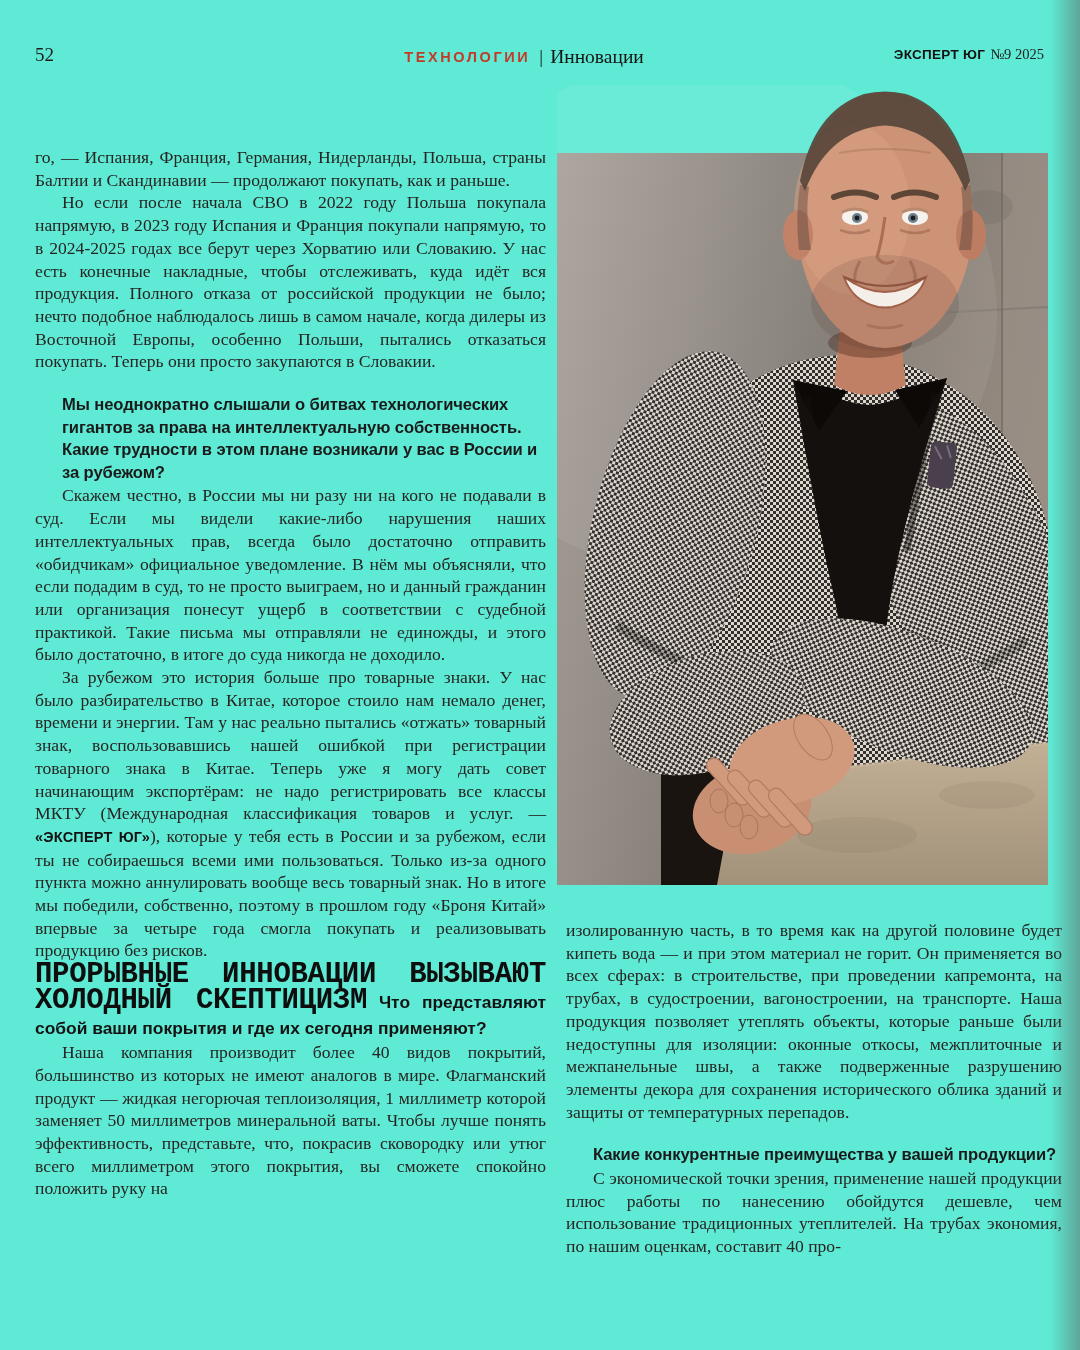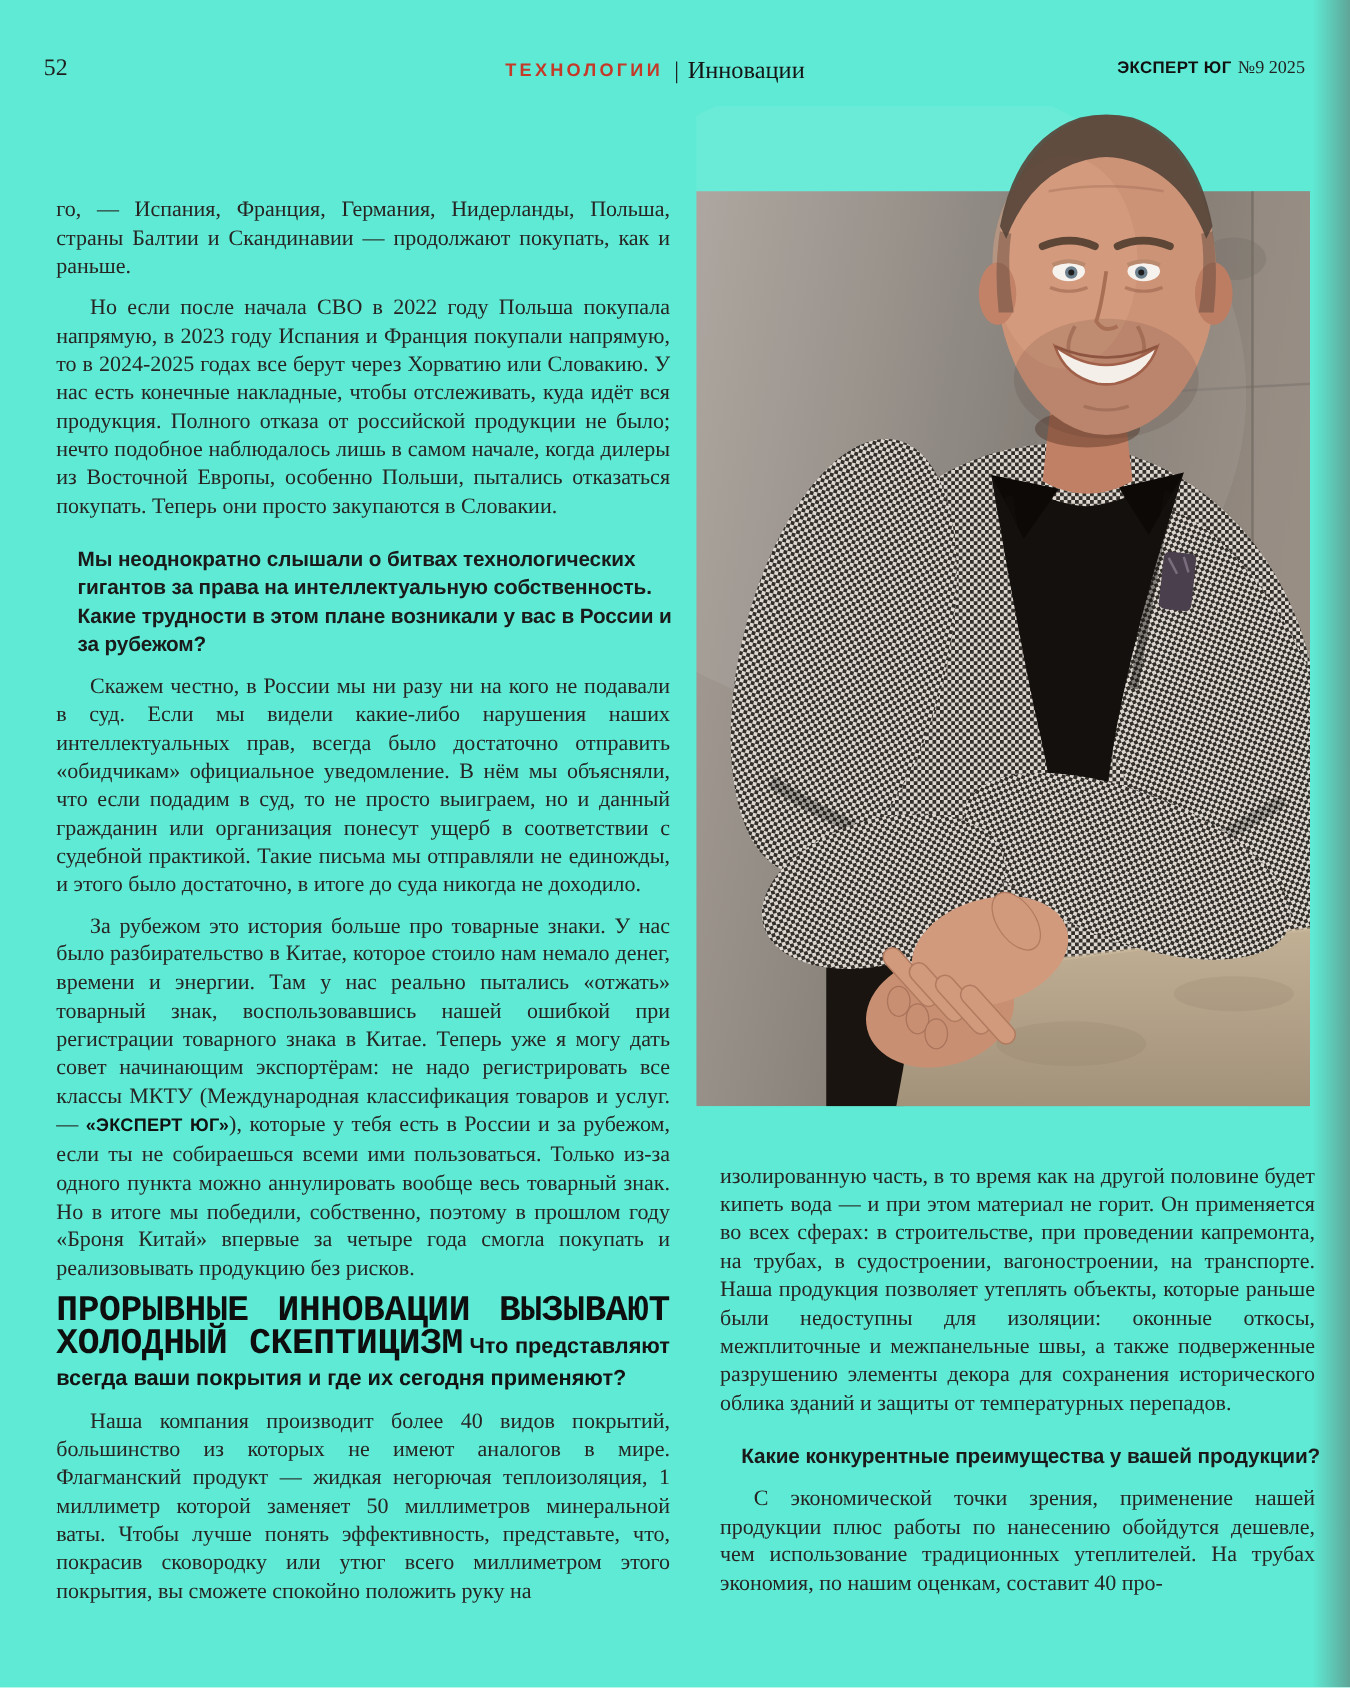--- a/index.html
+++ b/index.html
@@ -13,21 +13,21 @@
                 letter-spacing:2.6px;color:#c53929;vertical-align:middle;}
   .head-div{font-family:"Liberation Serif",serif;font-size:19px;color:#1a1a1a;margin:0 7px 0 9px;vertical-align:middle;}
   .head-sub{font-size:19.5px;color:#141414;vertical-align:middle;}
   .head-right{position:absolute;top:45px;right:36px;white-space:nowrap;}
   .head-mag{font-family:"Liberation Sans",sans-serif;font-weight:700;font-size:13.5px;color:#111;letter-spacing:.3px;}
   .head-issue{font-size:14.5px;color:#222;margin-left:5px;text-align:right;}
 
   
   .col-left{position:absolute;left:35px;top:146px;width:511px;}
   .col-right{position:absolute;left:566px;top:919px;width:496px;}
-  p.body{margin:10px;font-size:17.6px;line-height:22.7px;text-align:justify;}
+  p.body{margin:0;font-size:17.6px;line-height:22.7px;text-align:justify;}
   p.ind{text-indent:27px;}
   .question{font-family:"Liberation Sans",sans-serif;font-weight:700;font-size:16.6px;
             line-height:22.6px;letter-spacing:-.1px;color:#1a1a1a;margin:21px 0 0 27px;text-align:left;}
   .brand-inline{font-family:"Liberation Sans",sans-serif;font-weight:800;font-size:14.5px;
                 letter-spacing:.2px;color:#111;}
   .heading-block{margin-top:20px;text-align:left;}
   .h-caps{font-family:Liberation Mono, monospace;font-weight:900;font-size:29px;
           line-height:26px;letter-spacing:-.3px;color:#0e0e0e;}
   .h-q{font-family:"Liberation Sans",sans-serif;font-weight:700;font-size:17.4px;
        line-height:26px;color:#131313;}
@@ -52,21 +52,21 @@
   <div class="head-right">
     <span class="head-mag">ЭКСПЕРТ ЮГ</span><span class="head-issue">№9 2025</span>
   </div>
 
   <div class="col-left">
     <p class="body">го, — Испания, Франция, Германия, Нидерланды, Польша, страны Балтии и Скандинавии — продолжают покупать, как и раньше.</p>
     <p class="body ind">Но если после начала СВО в 2022 году Польша покупала напрямую, в 2023 году Испания и Франция покупали напрямую, то в 2024-2025 годах все берут через Хорватию или Словакию. У нас есть конечные накладные, чтобы отслеживать, куда идёт вся продукция. Полного отказа от российской продукции не было; нечто подобное наблюдалось лишь в самом начале, когда дилеры из Восточной Европы, особенно Польши, пытались отказаться покупать. Теперь они просто закупаются в Словакии.</p>
     <p class="question">Мы неоднократно слышали о битвах технологических гигантов за права на интеллектуальную собственность. Какие трудности в этом плане возникали у вас в России и за рубежом?</p>
     <p class="body ind">Скажем честно, в России мы ни разу ни на кого не подавали в суд. Если мы видели какие-либо нарушения наших интеллектуальных прав, всегда было достаточно отправить «обидчикам» официальное уведомление. В нём мы объясняли, что если подадим в суд, то не просто выиграем, но и данный гражданин или организация понесут ущерб в соответствии с судебной практикой. Такие письма мы отправляли не единожды, и этого было достаточно, в итоге до суда никогда не доходило.</p>
     <p class="body ind"><span>За рубежом это история больше про товарные знаки. У нас было разбирательство в Китае, которое стоило нам немало денег, времени и энергии. Там у нас реально пытались «отжать» товарный знак, воспользовавшись нашей ошибкой при регистрации товарного знака в Китае. Теперь уже я могу дать совет начинающим экспортёрам: не надо регистрировать все классы МКТУ (Международная классификация товаров и услуг. — </span><span class="brand-inline">«ЭКСПЕРТ ЮГ»</span><span>), которые у тебя есть в России и за рубежом, если ты не собираешься всеми ими пользоваться. Только из-за одного пункта можно аннулировать вообще весь товарный знак. Но в итоге мы победили, собственно, поэтому в прошлом году «Броня Китай» впервые за четыре года смогла покупать и реализовывать продукцию без рисков.</span></p>
-    <p class="body heading-block"><span class="h-caps">ПРОРЫВНЫЕ ИННОВАЦИИ ВЫЗЫВАЮТ ХОЛОДНЫЙ СКЕПТИЦИЗМ</span><span class="h-q"> Что представляют всегда ваши покрытия и где их сегодня применяют?</span></p>
+    <p class="body heading-block"><span class="h-caps">ПРОРЫВНЫЕ ИННОВАЦИИ ВЫЗЫВАЮТ ХОЛОДНЫЙ СКЕПТИЦИЗМ</span><span class="h-q"> Что представляют собой ваши покрытия и где их сегодня применяют?</span></p>
     <p class="body ind">Наша компания производит более 40 видов покрытий, большинство из которых не имеют аналогов в мире. Флагманский продукт — жидкая негорючая теплоизоляция, 1 миллиметр которой заменяет 50 миллиметров минеральной ваты. Чтобы лучше понять эффективность, представьте, что, покрасив сковородку или утюг всего миллиметром этого покрытия, вы сможете спокойно положить руку на</p>
   </div>
 
   <div class="photo">
     <svg width="491" height="800" viewBox="0 0 491 800" xmlns="http://www.w3.org/2000/svg">
       <defs>
         <pattern id="ht" width="6" height="6" patternUnits="userSpaceOnUse">
           <rect width="6" height="6" fill="#ddd7d0"></rect>
           <rect width="3" height="3" fill="#332f2b"></rect>
           <rect x="3" y="3" width="3" height="3" fill="#332f2b"></rect>

